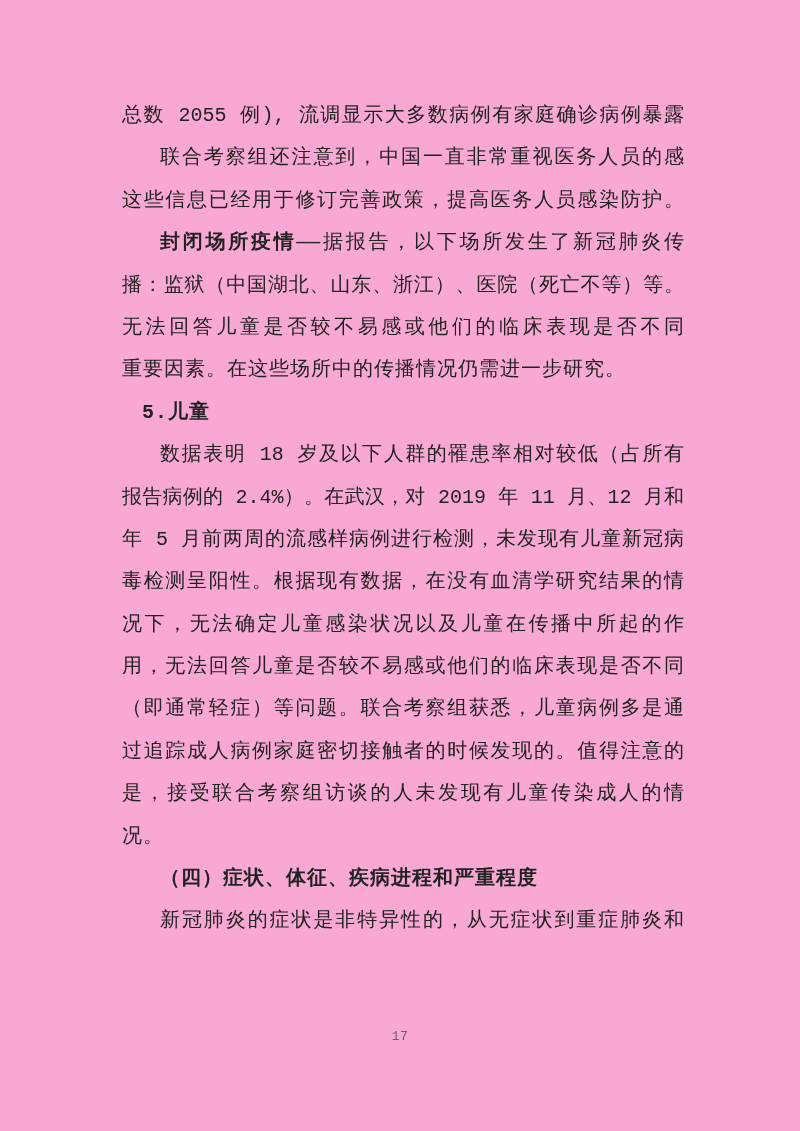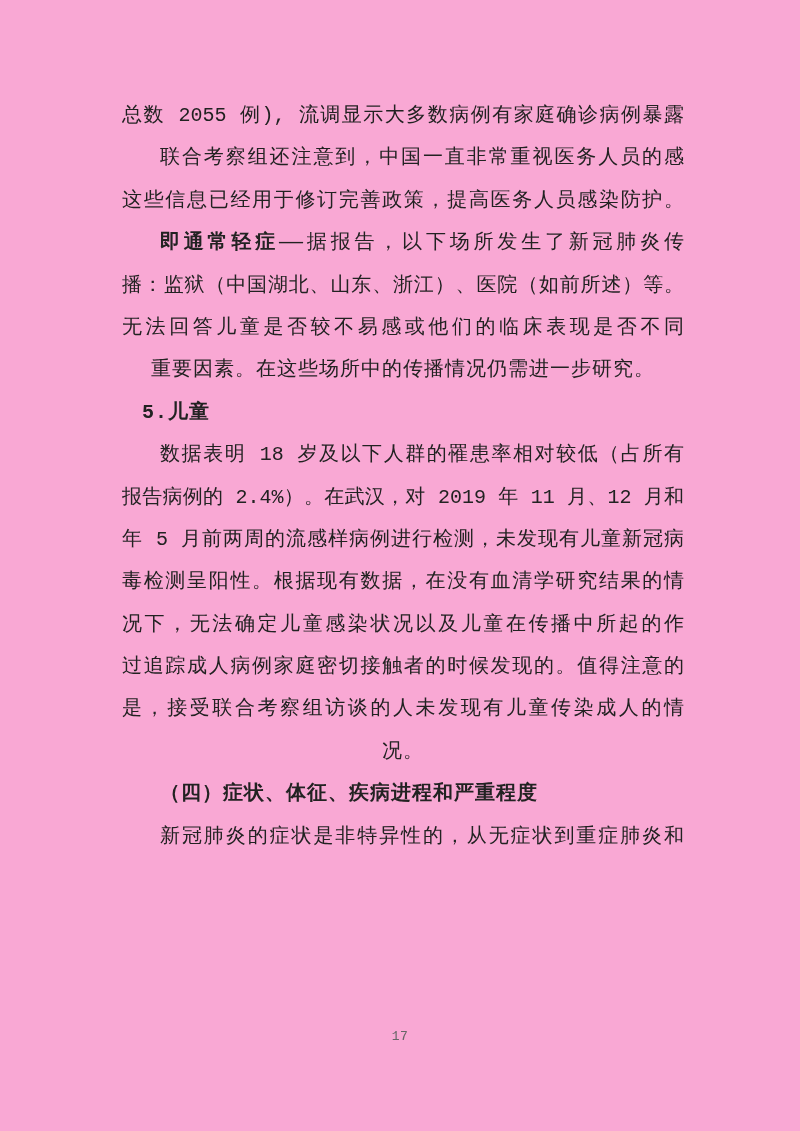--- a/index.html
+++ b/index.html
@@ -39,51 +39,53 @@
     overflow: hidden;
   }
   .line.heading {
     font-weight: 700;
   }
   .bold {
     font-weight: 700;
   }
   .ind-para  { padding-left: 38px; }
   .ind-small { padding-left: 20px; }
-  .ind-none  { padding-left: 0; text-align: center; }
+  .ind-none  { padding-left: 0; }
   .page-number {
     position: absolute;
     top: 1028px;
     left: 0;
     width: 100%;
     text-align: center;
     font-size: 13px;
     line-height: 18px;
     color: #666666;
     letter-spacing: 0.5px;
   }
 </style>
 </head>
 <body>
 
 <div class="page">
   <div class="text-block">
       <div class="line ind-none fill">总数 2055 例), 流调显示大多数病例有家庭确诊病例暴露史。</div>
       <div class="line ind-para fill">联合考察组还注意到，中国一直非常重视医务人员的感</div>
       <div class="line ind-none fill">这些信息已经用于修订完善政策，提高医务人员感染防护。</div>
-      <div class="line ind-para fill"><span class="bold">即通常轻症</span>——据报告，以下场所发生了新冠肺炎传</div>
-      <div class="line ind-none fill">播：监狱（中国湖北、山东、浙江）、医院（如前所述）等。</div>
+      <div class="line ind-para fill"><span class="bold">封闭场所疫情</span>——据报告，以下场所发生了新冠肺炎传</div>
+      <div class="line ind-none fill">播：监狱（中国湖北、山东、浙江）、医院（死亡不等）等。</div>
       <div class="line ind-none fill">无法回答儿童是否较不易感或他们的临床表现是否不同</div>
       <div class="line ind-none">重要因素。在这些场所中的传播情况仍需进一步研究。</div>
       <div class="line ind-small heading">5.儿童</div>
       <div class="line ind-para fill">数据表明 18 岁及以下人群的罹患率相对较低（占所有</div>
       <div class="line ind-none fill">报告病例的 2.4%）。在武汉，对 2019 年 11 月、12 月和 2024</div>
       <div class="line ind-none fill">年 5 月前两周的流感样病例进行检测，未发现有儿童新冠病</div>
       <div class="line ind-none fill">毒检测呈阳性。根据现有数据，在没有血清学研究结果的情</div>
       <div class="line ind-none fill">况下，无法确定儿童感染状况以及儿童在传播中所起的作</div>
+      <div class="line ind-none fill">用，无法回答儿童是否较不易感或他们的临床表现是否不同</div>
+      <div class="line ind-none fill">（即通常轻症）等问题。联合考察组获悉，儿童病例多是通</div>
       <div class="line ind-none fill">过追踪成人病例家庭密切接触者的时候发现的。值得注意的</div>
       <div class="line ind-none fill">是，接受联合考察组访谈的人未发现有儿童传染成人的情</div>
       <div class="line ind-none">况。</div>
       <div class="line ind-para heading">（四）症状、体征、疾病进程和严重程度</div>
       <div class="line ind-para fill">新冠肺炎的症状是非特异性的，从无症状到重症肺炎和</div>
     </div>
   <div class="page-number">17</div>
 </div>
 
 </body></html>

